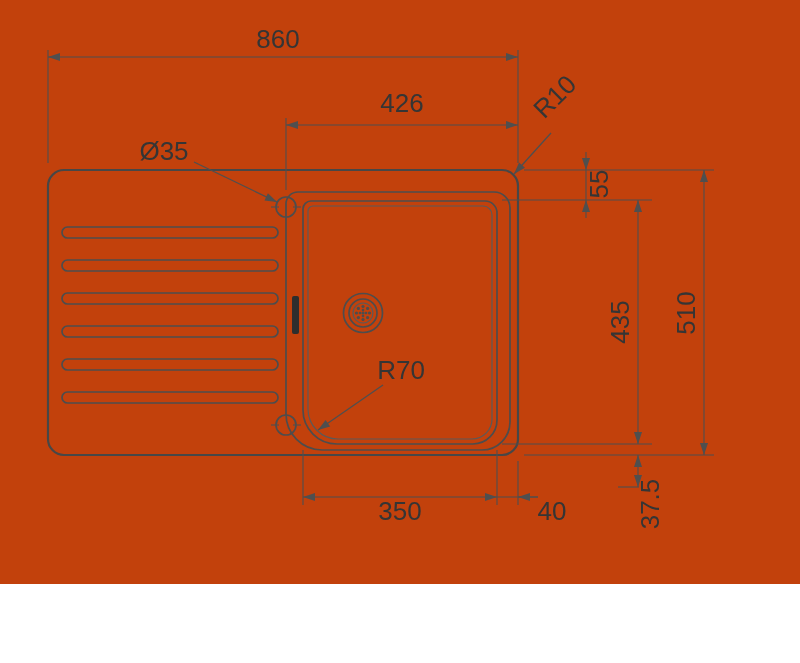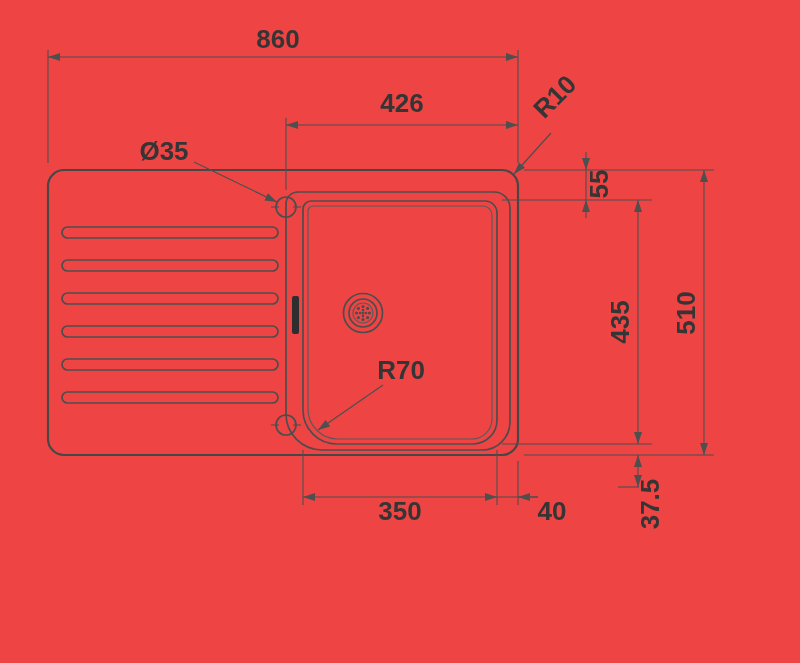--- a/index.html
+++ b/index.html
@@ -3,24 +3,23 @@
 <meta charset="utf-8">
 <style>
   html, body {
     margin: 0;
     padding: 0;
     background: #ffffff;
   }
   .stage {
     position: relative;
     width: 800px;
-    height: 663px;
-    background: #ef4444;
+    height: 584px;
+    background: #c2410c;
     overflow: hidden;
-    font-weight: bold;
   }
   svg { display: block; }
   .lbl {
     font-family: "Liberation Sans", "DejaVu Sans", sans-serif;
     font-size: 26px;
     fill: #353535;
   }
   .outline  { stroke: #474747; stroke-width: 2.2; fill: none; }
   .edge     { stroke: #4d4d4d; stroke-width: 1.7; fill: none; }
   .inneredge{ stroke: #5a5a5a; stroke-width: 1.2; fill: none; }

